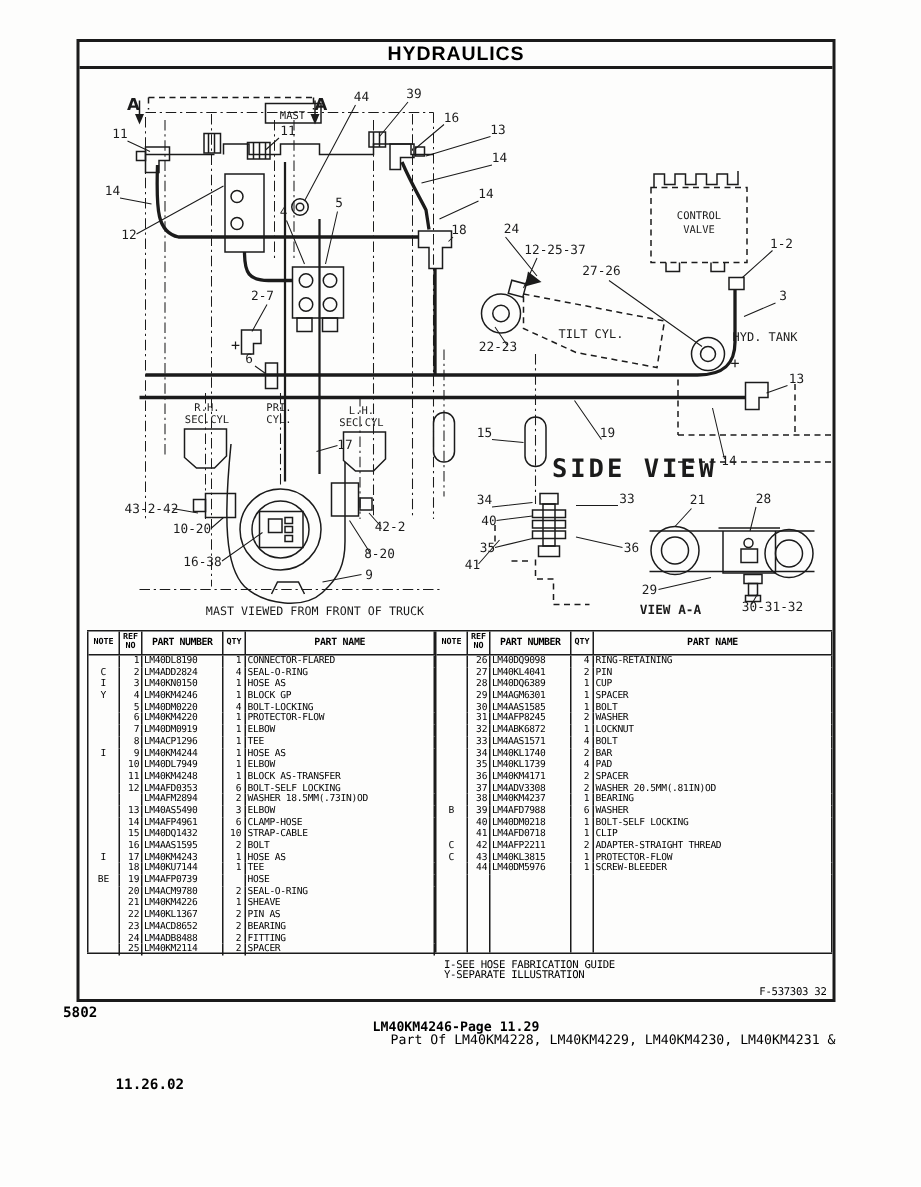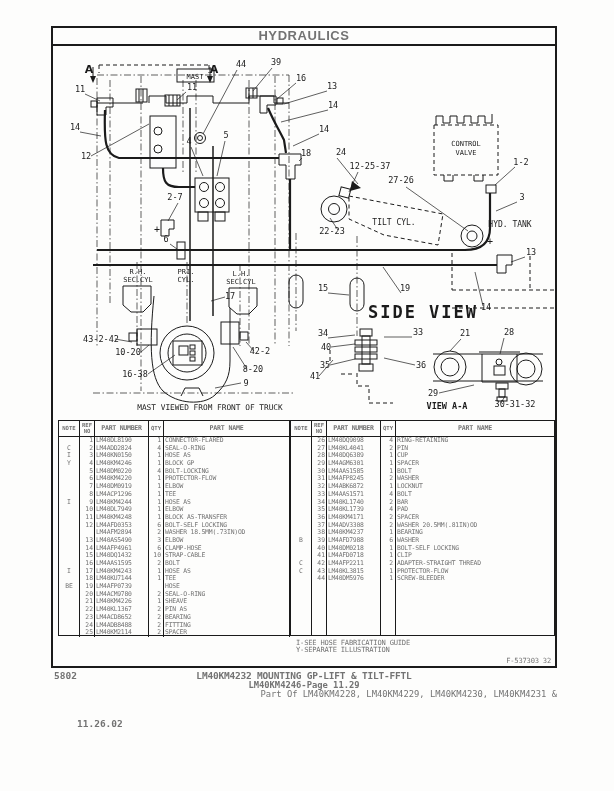--- a/index.html
+++ b/index.html
@@ -1,16 +1,16 @@
 <!DOCTYPE html>
 <html><head>
 <meta charset="utf-8">
 <style>
   html,body{margin:0;padding:0;background:#ffffff;}
-  .page{position:relative;width:614px;height:791px;background:#fdfdfc;color:#737373;
+  .page{position:relative;width:614px;height:791px;background:#fdfdfc;color:#000000;
         font-family:"DejaVu Sans Mono",monospace;overflow:hidden;}
   .frame{position:absolute;left:51px;top:26px;width:506px;height:642px;
          border:2px solid #1b1b1b;box-sizing:border-box;background:#fdfdfc;}
   .title-bar{height:16px;border-bottom:2px solid #1b1b1b;text-align:center;
          font-family:"Liberation Sans",sans-serif;font-weight:bold;font-size:13px;
          line-height:16px;letter-spacing:.6px;}
   svg.diagram{display:block;width:502px;height:374px;}
   
   .parts-table{position:absolute;left:5px;right:0;top:392px;height:216px;
          border-top:1.5px solid #1b1b1b;border-bottom:1.5px solid #1b1b1b;
@@ -31,21 +31,21 @@
   .th .tc{display:flex;align-items:center;justify-content:center;text-align:center;
       font-size:5.6px;line-height:5.8px;white-space:normal;padding:0;}
   .th .tc.pn,.th .tc.name{font-size:6.6px;}
   
   .notes{position:absolute;left:5px;right:0;top:608px;bottom:0;font-size:7.1px;
          line-height:7.4px;letter-spacing:-.2px;}
   .notes-left{position:absolute;left:3px;top:3px;}
   .notes-right{position:absolute;left:238px;top:3px;}
   .form-ref{position:absolute;right:4px;bottom:2px;font-size:7.1px;}
   
-  .pageno{position:absolute;left:54px;top:670px;font-size:9.5px;font-weight:bold;}
+  .pageno{position:absolute;left:42px;top:670px;font-size:9.5px;font-weight:bold;}
   .f-title{position:absolute;left:51px;width:506px;top:670px;text-align:center;
          font-size:9.5px;font-weight:bold;letter-spacing:-.2px;}
   .f-sub{position:absolute;left:51px;width:506px;top:680px;text-align:center;font-size:8.8px;font-weight:bold;}
   .f-partof{position:absolute;left:51px;width:506px;top:689px;text-align:right;font-size:8.8px;}
   .date{position:absolute;left:77px;top:718px;font-size:9.5px;font-weight:bold;}
   
   .ln{stroke:#1b1b1b;fill:none;stroke-width:1;}
   .thk{stroke:#1b1b1b;fill:none;stroke-width:2.2;}
   .med{stroke:#1b1b1b;fill:none;stroke-width:1.5;}
   .cl{stroke:#1b1b1b;fill:none;stroke-width:.7;stroke-dasharray:7 2.5 1.5 2.5;}
@@ -627,17 +627,16 @@
     <div class="notes">
       <div class="notes-right" id="notes-right">
           <div>I-SEE HOSE FABRICATION GUIDE</div>
           <div>Y-SEPARATE ILLUSTRATION</div>
         </div>
       <div class="form-ref">F-537303 32</div>
     </div>
   </div>
 
   <div class="pageno">5802</div>
-  <div class="f-title">LM40KM4232 MOUNTING GP-LIFT &amp; TILT-FFTL</div>
   <div class="f-sub">LM40KM4246-Page 11.29</div>
   <div class="f-partof">Part Of LM40KM4228, LM40KM4229, LM40KM4230, LM40KM4231 &amp;</div>
   <div class="date">11.26.02</div>
 </div>
 
 </body></html>

